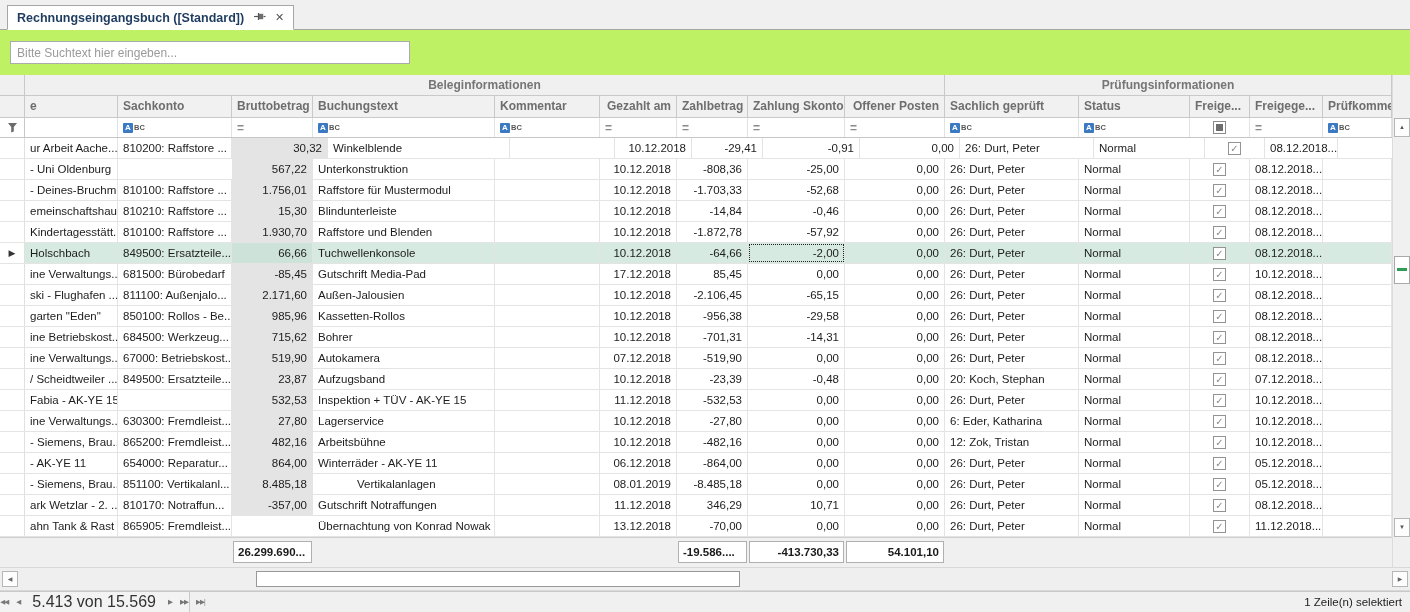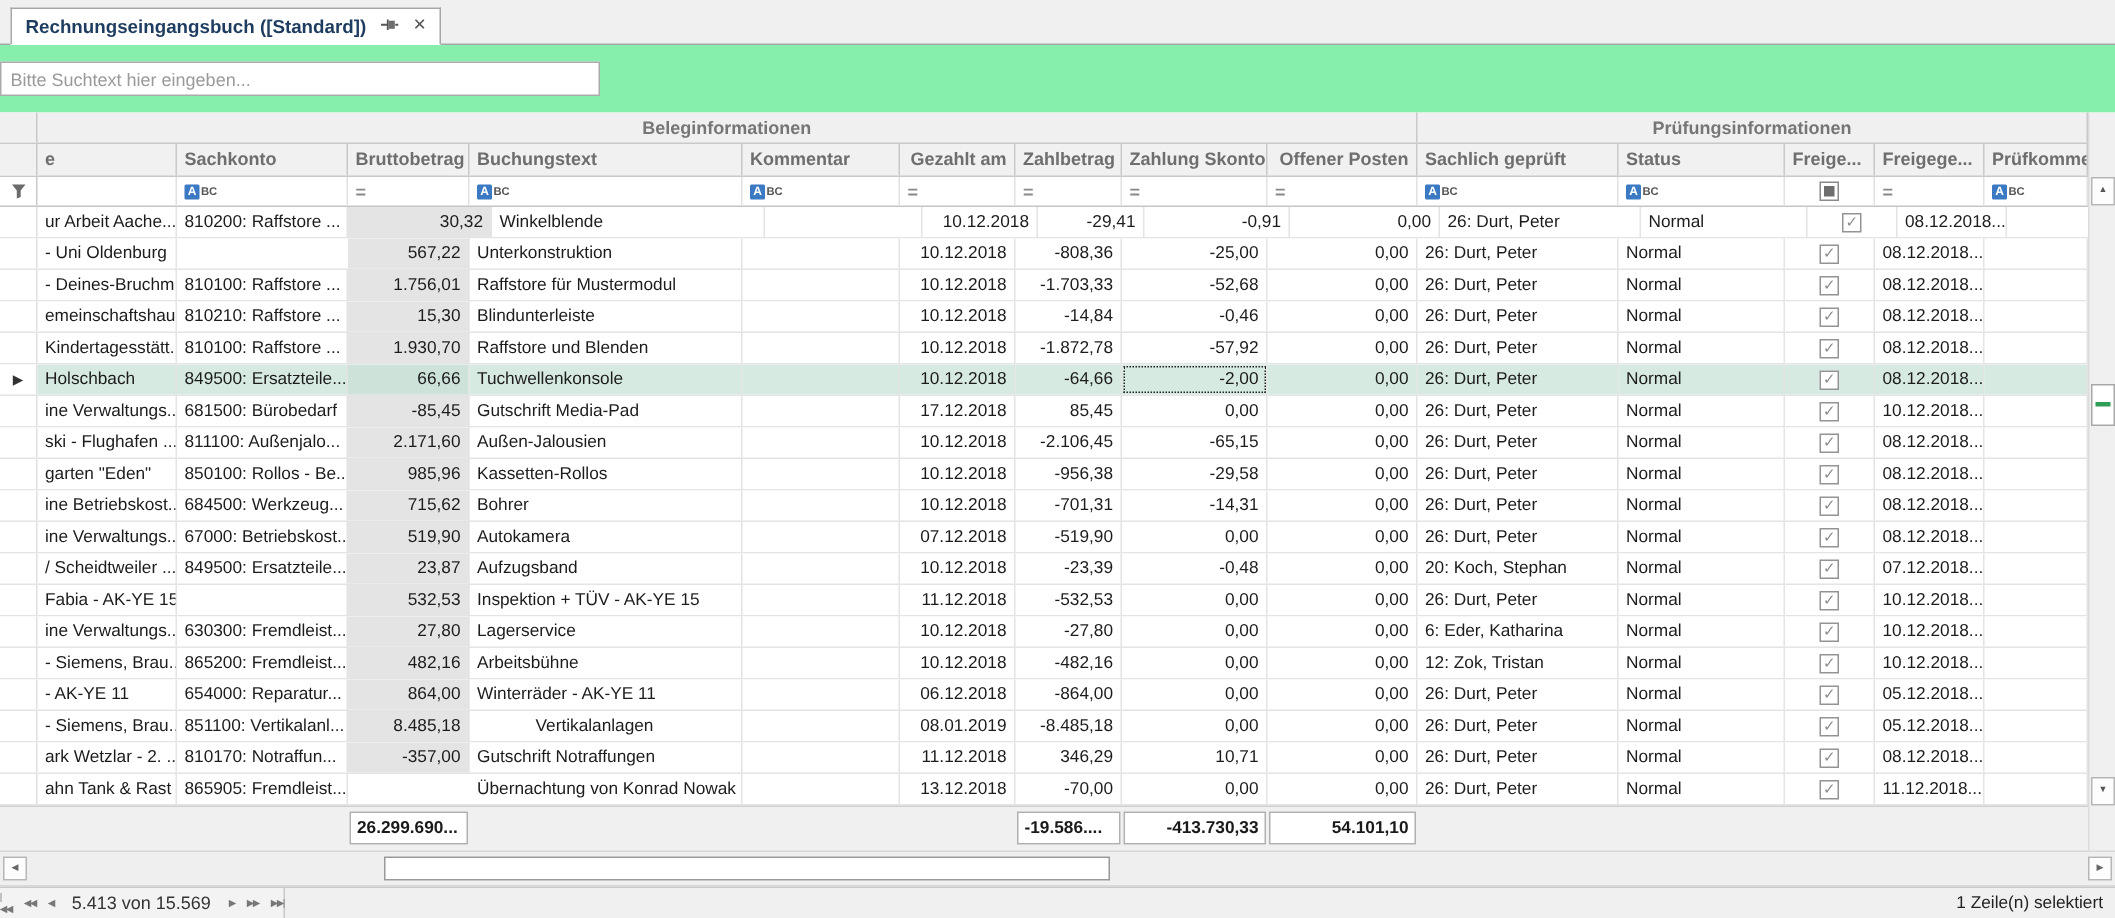--- a/index.html
+++ b/index.html
@@ -6,21 +6,21 @@
   html,body{width:1410px;height:612px;overflow:hidden}
   body{font-family:"Liberation Sans",sans-serif;background:#fff;position:relative}
 
   
   .tabbar{height:30px;background:#f0f0f0;border-bottom:1px solid #a6a6a6;position:relative}
   .tab{position:absolute;left:7px;bottom:-1px;height:25px;background:#fff;border:1px solid #a6a6a6;border-bottom:1px solid #fff;display:flex;align-items:center;padding:0 9px;gap:9px}
   .tab-title{font-weight:bold;color:#1e3c5f;font-size:12.5px;white-space:nowrap}
   .tab-ico{color:#555;font-size:11px;line-height:11px}
 
   
-  .searchpanel{height:45px;background:#86efac;display:flex;align-items:center;}
+  .searchpanel{height:45px;background:#bef264;display:flex;align-items:center;padding-left:10px}
   .search-input{width:400px;height:23px;border:1px solid #ababab;font-size:12px;padding:0 6px;color:#333;font-family:"Liberation Sans",sans-serif;outline:none}
   .search-input::placeholder{color:#9a9a9a}
 
   
   .grid{position:relative;width:1392px}
   .row{display:flex;width:1392px}
   .ind{width:25px;flex:none;border-right:1px solid #c9c9c9;display:flex;align-items:center;justify-content:center}
   .bandrow{height:21px;background:#f0f0f0;border-bottom:1px solid #c9c9c9}
   .band{font-weight:bold;color:#767676;font-size:12px;text-align:center;line-height:20px;border-right:1px solid #c9c9c9;overflow:hidden;flex:none}
   .headrow{height:22px;background:#f1f1f1;border-bottom:1px solid #c9c9c9}
@@ -62,21 +62,21 @@
   .vthumb i{display:block;width:10px;height:3px;background:#2e9e57;margin:11px auto 0}
   .hscroll{position:absolute;left:0;top:567px;width:1410px;height:24px;background:#efefef;border-top:1px solid #d8d8d8;border-bottom:1px solid #d8d8d8}
   .hbtn{position:absolute;top:3px;width:16px;height:16px;background:#fdfdfd;border:1px solid #b6b6b6;color:#666;font-size:6px;line-height:14px;text-align:center}
   .hbtn.left{left:2px}.hbtn.right{left:1392px}
   .hthumb{position:absolute;left:256px;top:3px;width:484px;height:16px;background:#fff;border:1px solid #989898}
 
   
   .statusbar{position:absolute;left:0;top:591px;width:1410px;height:21px;background:#f0f0f0;border-top:1px solid #c9c9c9;display:flex;align-items:center;justify-content:space-between}
   .navigator{height:100%;width:190px;border-right:1px solid #c9c9c9;background:#f3f3f3;display:flex;align-items:center;justify-content:center}
   .navbtn{color:#777;font-size:6.5px;letter-spacing:-1px;margin:0 4px}
-  .navtext{font-size:12px;color:#333;margin:0 8px;white-space:nowrap}
+  .navtext{font-size:16px;color:#333;margin:0 8px;white-space:nowrap}
   .selinfo{font-size:11.5px;color:#222;padding-right:8px}
 </style>
 </head>
 <body>
 
 <div class="tabbar">
   <div class="tab">
     <span class="tab-title">Rechnungseingangsbuch ([Standard])</span>
     <span class="tab-ico"><svg width="13" height="13" viewBox="0 0 13 13">
           <path d="M1 6.5h4" stroke="#555" stroke-width="1.2" fill="none"></path>

